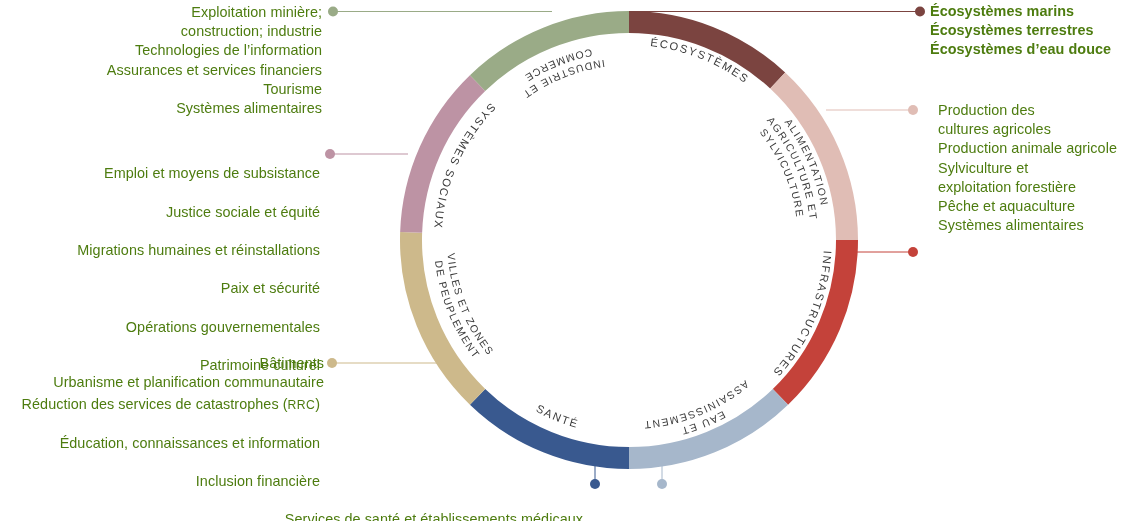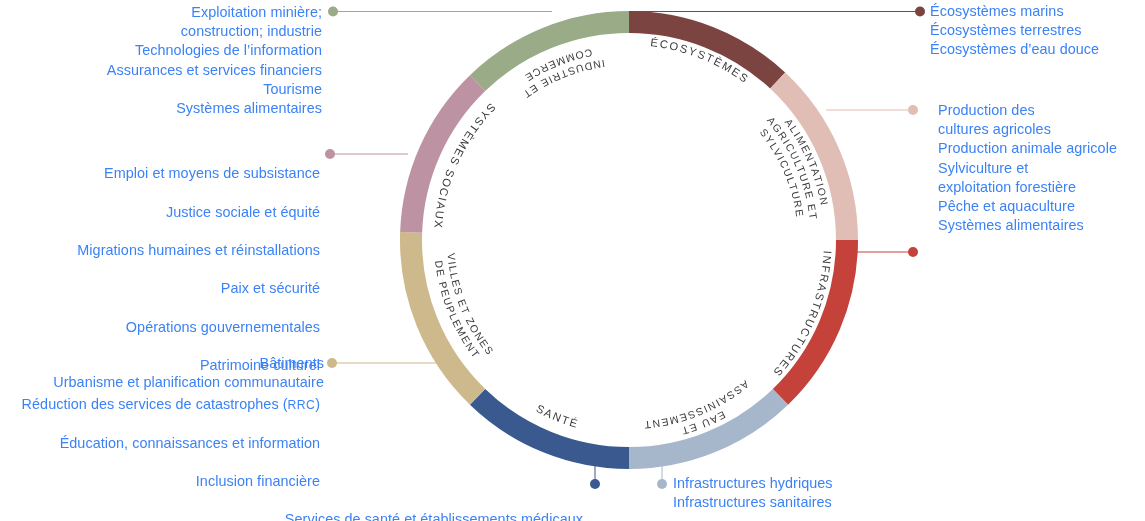--- a/index.html
+++ b/index.html
@@ -24,21 +24,21 @@
     position: absolute;
     left: 0;
     top: 0;
     width: 1145px;
     height: 521px;
   }
   .callout {
     position: absolute;
     font-size: 14.4px;
     line-height: 19.2px;
-    color: #3b82f6;
+    color: #4d7c0f;
     white-space: pre-line;
     letter-spacing: 0.05px;
   }
   .callout.right { text-align: left; }
   .callout.left  { text-align: right; }
   .seg-label {
     font-size: 11.2px;
     letter-spacing: 1.7px;
     fill: #3a3a3a;
     font-family: "Liberation Sans", sans-serif;
@@ -138,24 +138,22 @@
     <div>Éducation, connaissances et information</div>
     <div>Inclusion financière</div>
   </div>
 
   <div class="callout left" style="right:821px; top:354px; width:330px;">Bâtiments
 Urbanisme et planification communautaire</div>
 
   <div class="callout left" style="right:562px; top:474px; width:350px;margin-top:36px;">Services de santé et établissements médicaux
 Pharmacie et biotechnologies</div>
 
-  <div class="callout right" style="left:673px; top:474px; width:260px;">Infrastructures hydriques
-Infrastructures sanitaires</div>
 
-  <div class="callout right" style="left:930px; top:2px; width:215px;">Écosystèmes marins
+  <div class="callout right" style="left:930px; top:2px; width:215px;font-weight:bold;">Écosystèmes marins
 Écosystèmes terrestres
 Écosystèmes d’eau douce</div>
 
   <div class="callout right" style="left:938px; top:101px; width:215px;">Production des
 cultures agricoles
 Production animale agricole
 Sylviculture et
 exploitation forestière
 Pêche et aquaculture
 Systèmes alimentaires</div>

